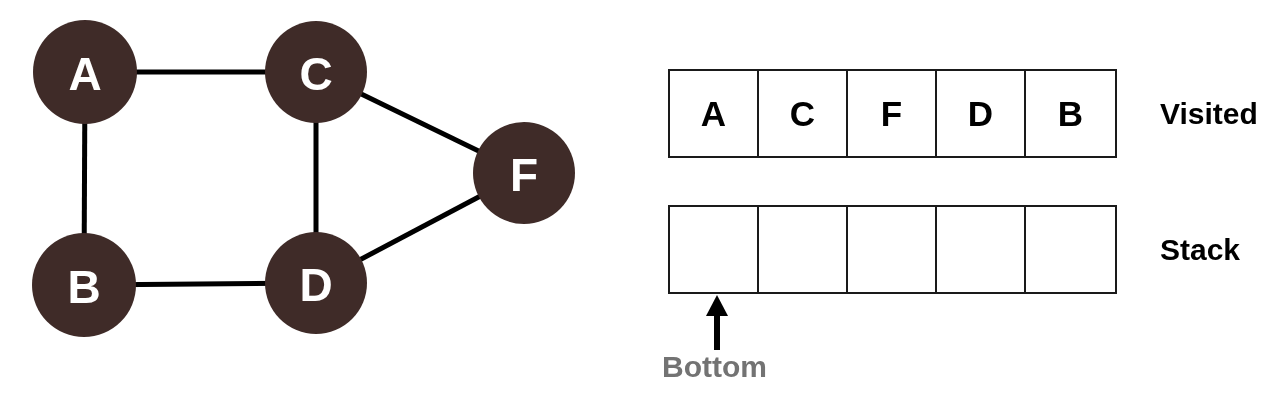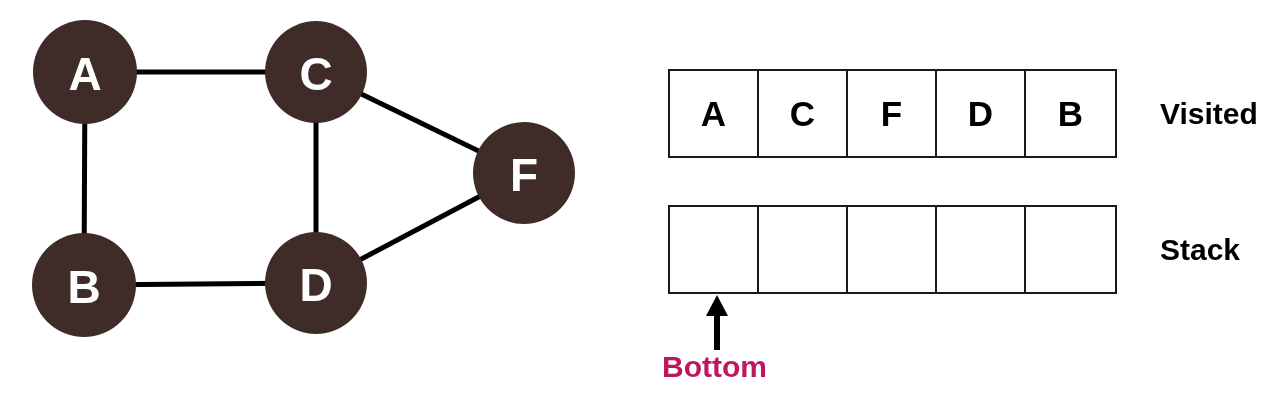--- a/index.html
+++ b/index.html
@@ -114,21 +114,21 @@
     left: 0;
     top: 0;
   }
   #bottom-label {
     position: absolute;
     left: 12px;
     top: 58px;
     font-family: "Liberation Sans", sans-serif;
     font-size: 30px;
     font-weight: bold;
-    color: #be185d;
+    color: #737373;
     white-space: nowrap;
   }
 </style>
 </head>
 <body>
 
 <div id="canvas">
 
   <div id="graph-panel">
     <svg id="graph-svg" width="620" height="414" viewBox="0 0 620 414">

